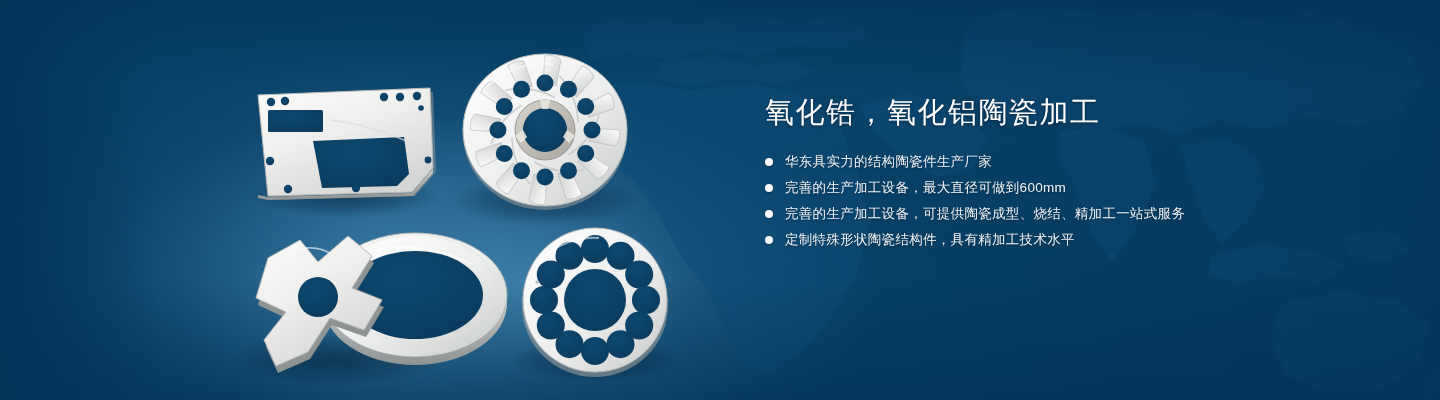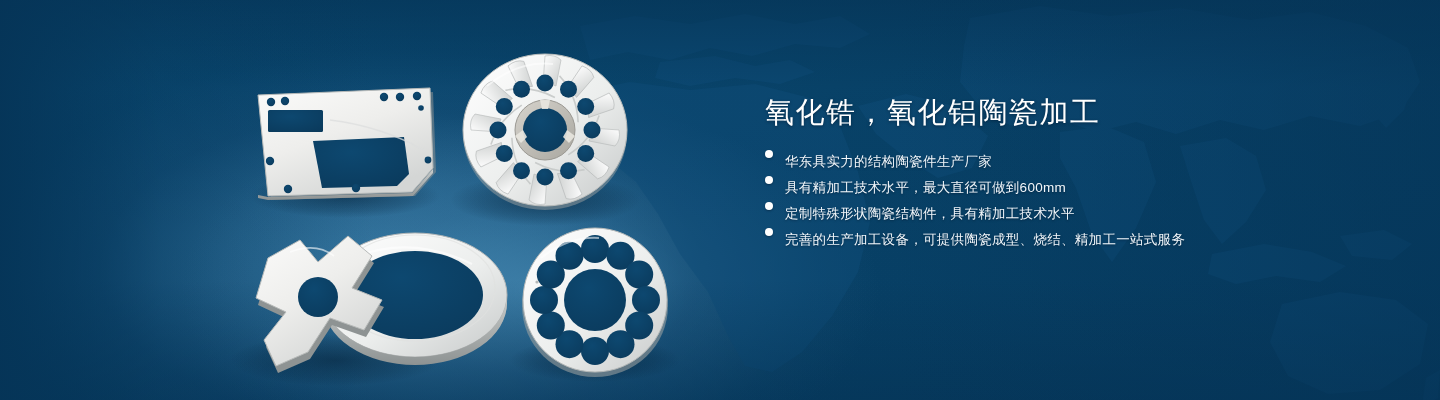--- a/index.html
+++ b/index.html
@@ -92,20 +92,21 @@
     text-shadow: 0 1px 3px rgba(0,20,40,0.55);
     white-space: nowrap;
   }
   .bullets {
     list-style: none;
     margin: 0;
     padding: 0;
   }
   .bullet {
     display: flex;
+    align-items: center;
     height: 24px;
     margin-bottom: 0px;
   }
   .bullet + .bullet { margin-top: 2px; }
   .dot {
     flex: 0 0 auto;
     width: 8px;
     height: 8px;
     border-radius: 50%;
     background: #ffffff;
@@ -325,26 +326,26 @@
   <div class="copy">
     <h1 class="headline">氧化锆，氧化铝陶瓷加工</h1>
 
     <ul class="bullets">
       <li class="bullet">
         <span class="dot"></span>
         <span class="bullet-text">华东具实力的结构陶瓷件生产厂家</span>
       </li>
       <li class="bullet">
         <span class="dot"></span>
-        <span class="bullet-text">具有精加工技术水平，最大直径可做到600mm</span>
+        <span class="bullet-text">完善的生产加工设备，最大直径可做到600mm</span>
+      </li>
+      <li class="bullet">
+        <span class="dot"></span>
+        <span class="bullet-text">完善的生产加工设备，可提供陶瓷成型、烧结、精加工一站式服务</span>
       </li>
       <li class="bullet">
         <span class="dot"></span>
         <span class="bullet-text">定制特殊形状陶瓷结构件，具有精加工技术水平</span>
       </li>
-      <li class="bullet">
-        <span class="dot"></span>
-        <span class="bullet-text">完善的生产加工设备，可提供陶瓷成型、烧结、精加工一站式服务</span>
-      </li>
     </ul>
   </div>
 
 </div>
 
 </body></html>

